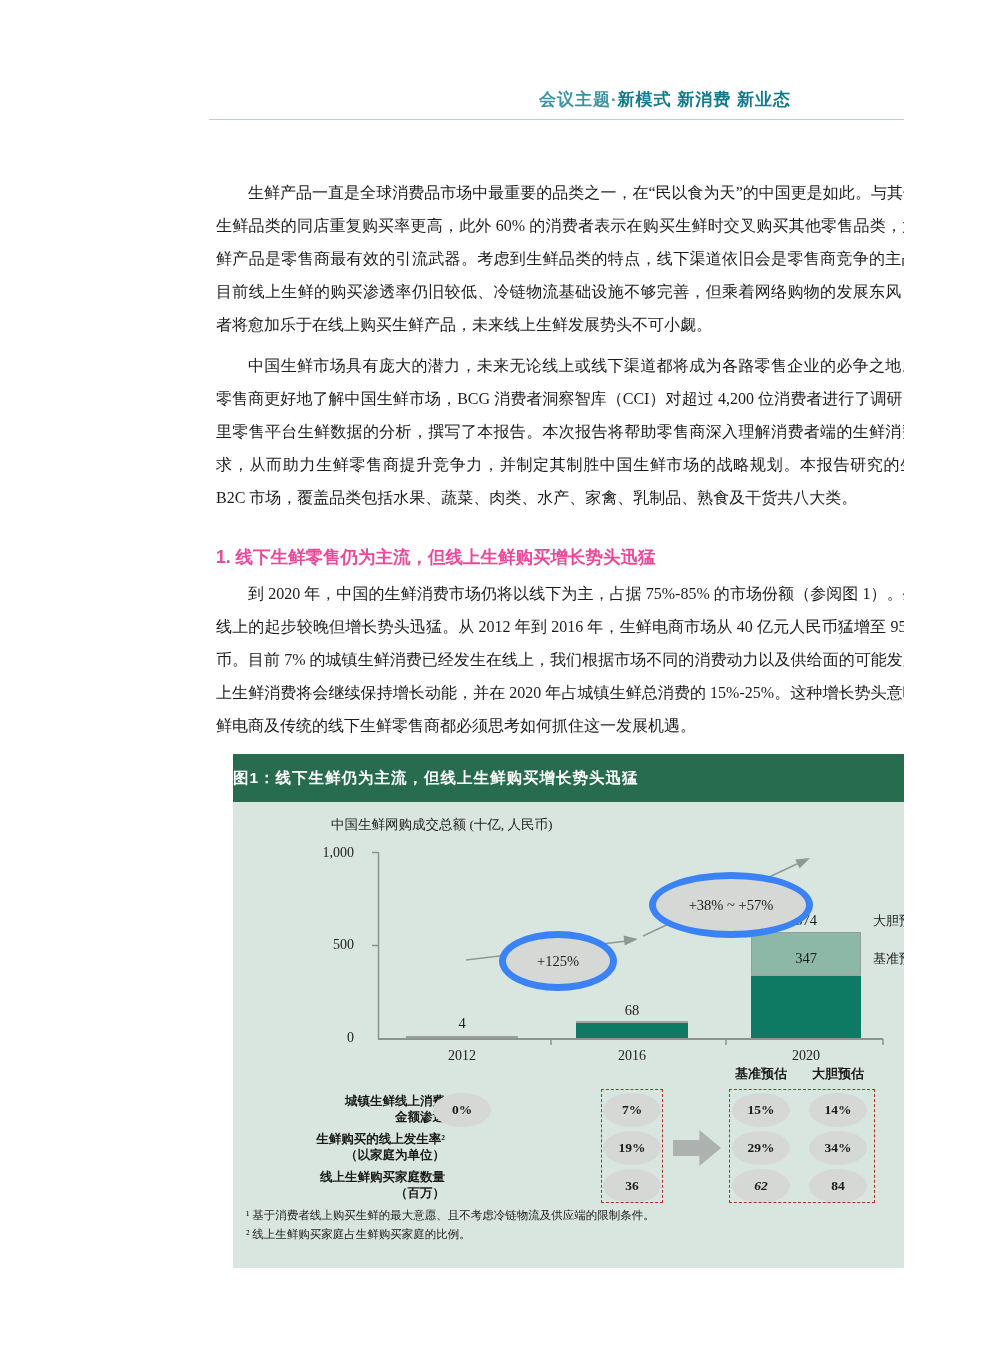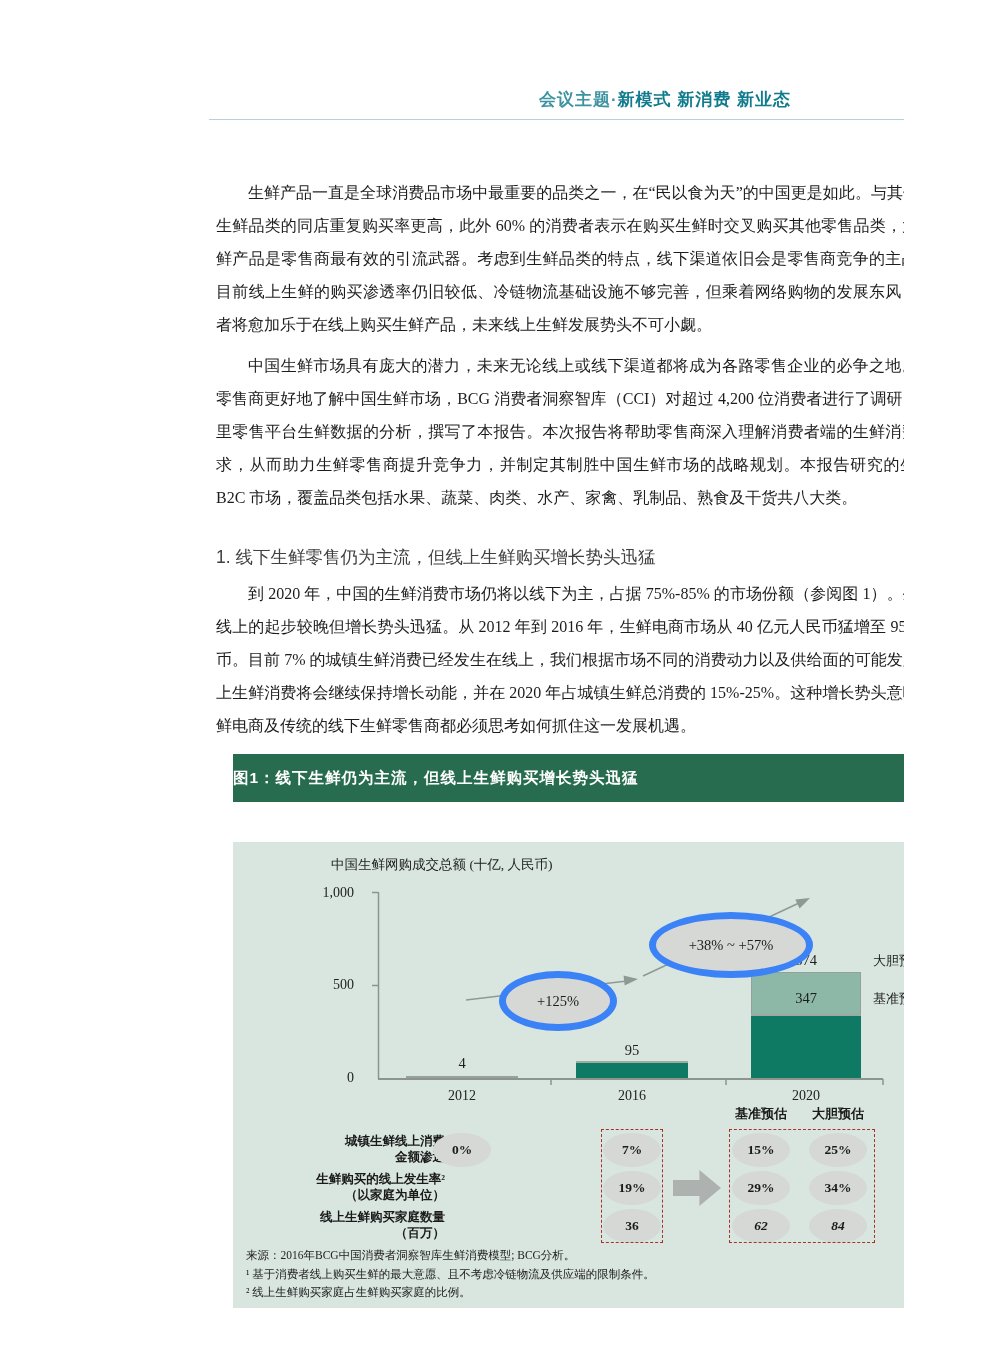--- a/index.html
+++ b/index.html
@@ -11,27 +11,27 @@
   .doc-header{position:absolute; top:88px; right:113px; text-align:right;
     font-family:"Liberation Sans","DejaVu Sans",sans-serif; font-size:17px; letter-spacing:1px;}
   .doc-header .topic-prefix{color:#3e93a1; font-weight:600;}
   .doc-header .topic-highlight{color:#0f7b8d; font-weight:bold;}
   .header-rule{position:absolute; top:119px; left:113px; width:774px; height:1px; background:#b5d2d6;}
   
   .content{position:absolute; top:176px; left:120px; width:767px;}
   .body-para{margin:0 0 8px 0; font-size:16px; line-height:33px;
     text-align:justify; text-justify:inter-character; text-indent:2em;}
   .section-heading{margin:31px 0 8px 0; font-family:"Liberation Sans","DejaVu Sans",sans-serif;
-    font-size:17.5px; font-weight:normal; color:#404040;}
+    font-size:17.5px; font-weight:bold; color:#ec4899;}
   
   .figure{position:relative; margin:12px 0 0 17px; width:750px;}
   .fig-header{height:48px; background:#276c4e; color:#ffffff; display:flex; align-items:center;
     box-sizing:border-box; font-family:"Liberation Sans","DejaVu Sans",sans-serif;
     font-size:15.5px; font-weight:bold; letter-spacing:1px;}
-  .fig-canvas{position:relative; width:750px; height:466px; background:#d9e6e0; overflow:hidden;margin-top:40px;}
+  .fig-canvas{position:relative; width:750px; height:466px; background:#d9e6e0; overflow:hidden;}
   .chart-title{position:absolute; left:98px; top:14px; font-size:13.5px; color:#222;}
   .y-label{position:absolute; width:80px; text-align:right; font-size:14px; color:#222;}
   .x-label{position:absolute; width:70px; text-align:center; font-size:14px; color:#222; top:246px;}
   .bar{position:absolute; bottom:229px; box-sizing:border-box;}
   .bar-gray{background:#9aa09e;}
   .bar-dark{background:#0f7a64; border-top:2px solid #9fa8a3;}
   .bar-light{background:#8db8a7; border:1px solid #94a09b; border-bottom:none;}
   .bar-label{position:absolute; width:112px; text-align:center; font-size:14.5px; color:#1d1d1d;}
   .side-label{position:absolute; left:640px; font-size:13px; color:#1d1d1d;}
   .growth-ellipse{position:absolute; background:#d6d8d6; border:7px solid #3b82f6; border-radius:50%;
@@ -78,21 +78,21 @@
         <div class="y-label" style="left:41px; top:43px;">1,000</div>
         <div class="y-label" style="left:41px; top:135px;">500</div>
         <div class="y-label" style="left:41px; top:228px;">0</div>
 
         <div class="bar bar-gray" style="left: 173px; width: 112px; height: 3px;"></div>
         <div class="bar bar-dark" style="left: 343px; width: 112px; height: 18px;"></div>
         <div class="bar bar-light" style="left: 518px; width: 110px; height: 107px;"></div>
         <div class="bar bar-dark" style="left: 518px; width: 110px; height: 65px;"></div>
 
         <div class="bar-label" style="left:173px; top:213px;">4</div>
-        <div class="bar-label" style="left:343px; top:200px;">95</div>
+        <div class="bar-label" style="left:343px; top:200px;">68</div>
         <div class="bar-label" style="left:517px; top:110px;">574</div>
         <div class="bar-label" style="left:517px; top:148px;">347</div>
 
         <div class="side-label" style="top:110px;">大胆预估¹</div>
         <div class="side-label" style="top:148px;">基准预估</div>
 
         <svg class="arrows-svg" width="750" height="466" viewBox="0 0 750 466">
           <line x1="145.5" y1="50" x2="145.5" y2="237" stroke="#8b948f" stroke-width="1.5"></line>
           <line x1="139" y1="50.5" x2="145" y2="50.5" stroke="#8b948f" stroke-width="1.5"></line>
           <line x1="139" y1="143.5" x2="145" y2="143.5" stroke="#8b948f" stroke-width="1.5"></line>
@@ -132,31 +132,30 @@
         <div class="value-ellipse" style="left:200px; top:291px;">0%</div>
 
         <div class="value-ellipse" style="left:370px; top:291px;">7%</div>
         <div class="value-ellipse" style="left:370px; top:329px;">19%</div>
         <div class="value-ellipse" style="left:370px; top:367px;">36</div>
 
         <div class="value-ellipse" style="left:499px; top:291px;">15%</div>
         <div class="value-ellipse" style="left:499px; top:329px;">29%</div>
         <div class="value-ellipse" style="left:499px; top:367px;font-style:italic;">62</div>
 
-        <div class="value-ellipse" style="left:576px; top:291px;">25%</div>
+        <div class="value-ellipse" style="left:576px; top:291px;">14%</div>
         <div class="value-ellipse" style="left:576px; top:329px;">34%</div>
-        <div class="value-ellipse" style="left:576px; top:367px;font-style:italic;">84</div>
+        <div class="value-ellipse" style="left:576px; top:367px;">84</div>
 
         <div class="dashed-box" style="left:368px; width:62px;"></div>
         <div class="dashed-box" style="left:496px; width:146px;"></div>
 
         <div class="block-arrow"></div>
 
         <div class="fig-notes">
-          <div>来源：2016年BCG中国消费者洞察智库生鲜消费模型; BCG分析。</div>
           <div>¹ 基于消费者线上购买生鲜的最大意愿、且不考虑冷链物流及供应端的限制条件。</div>
           <div>² 线上生鲜购买家庭占生鲜购买家庭的比例。</div>
         </div>
 
       </div>
     </div>
   </div>
 
   <div class="page-number">5</div>
 

